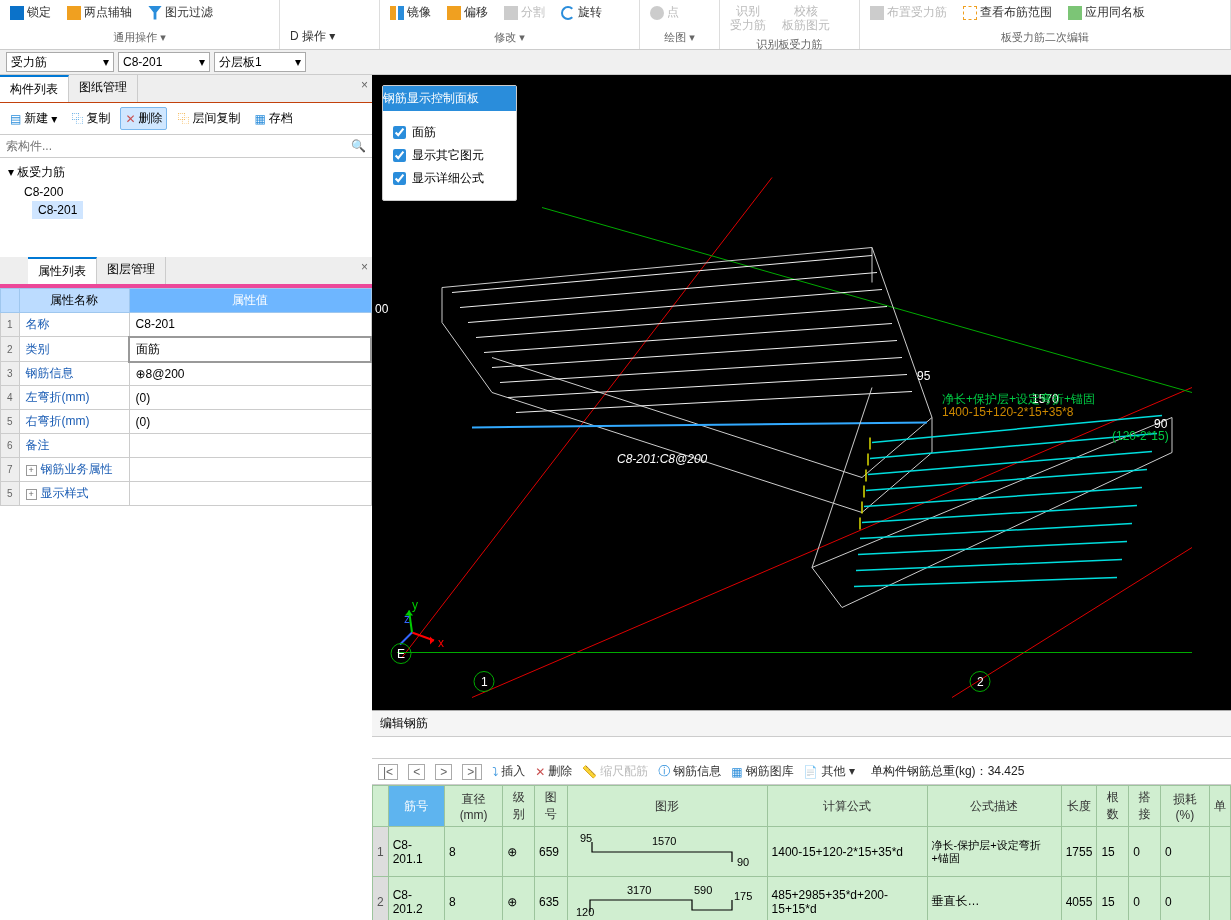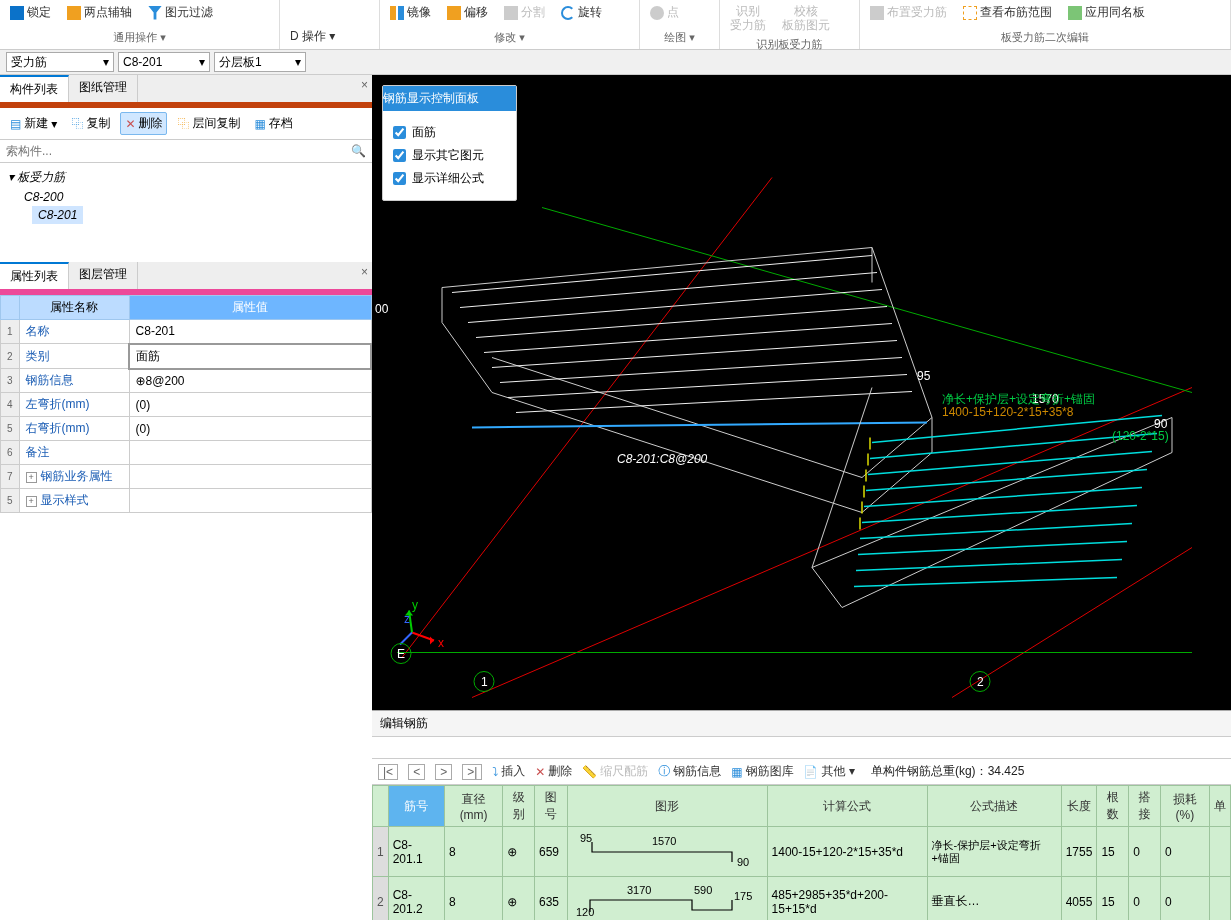--- a/index.html
+++ b/index.html
@@ -14,40 +14,40 @@
 .rbtn .ico { width: 14px; height: 14px; display: inline-block; }
 .ribbon-group-label { text-align: center; color: #666; font-size: 11px; padding: 2px 0; }
 
 
 .dropdown-row { height: 25px; background: #f0f0f0; border-bottom: 1px solid #ccc; display: flex; align-items: center; gap: 4px; padding: 0 6px; }
 .dd { height: 20px; border: 1px solid #aaa; background: #fff; padding: 0 4px; display: flex; align-items: center; justify-content: space-between; cursor: pointer; }
 
 
 .main { flex: 1; display: flex; min-height: 0; }
 .left-col { width: 372px; display: flex; flex-direction: column; background: #fff; }
-.panel-tabs { display: flex; background: #eee; border-bottom: 6px solid #c2410c; position: relative; }
+.panel-tabs { display: flex; background: #eee; border-bottom: 1px solid #c2410c; position: relative; }
 .panel-tab { padding: 4px 10px; border-right: 1px solid #ccc; cursor: pointer; }
 .panel-tab.active { background: #fff; border-top: 2px solid #0078d4; }
 .close-x { position: absolute; right: 4px; top: 3px; color: #666; cursor: pointer; }
 
 .toolbar { display: flex; gap: 6px; padding: 4px 6px; border-bottom: 1px solid #ccc; }
 .tbtn { display: flex; align-items: center; gap: 3px; cursor: pointer; padding: 2px 4px; }
 .tbtn.active { background: #d0e7ff; border: 1px solid #7ab8ee; border-radius: 2px; }
 
 .search-row { display: flex; padding: 4px 6px; border-bottom: 1px solid #ccc; }
 .search-row input { flex: 1; border: none; outline: none; color: #0369a1; }
 .search-ico { color: #888; cursor: pointer; }
 
 .tree { padding: 4px 0; flex: 0 0 auto; }
-.tree-item { padding: 2px 0 2px 18px; cursor: pointer; font-style: italic; }
+.tree-item { padding: 2px 0 2px 18px; cursor: pointer; }
 .tree-item.l1 { padding-left: 8px; }
 .tree-item.sel { background: #cfe5ff; display: inline-block; padding: 2px 6px; margin-left: 32px; }
 
 
-.prop-tabs { display: flex; background: #eee; border-bottom: 6px solid #ec4899; margin-top: 4px; position: relative; }
+.prop-tabs { display: flex; background: #eee; border-bottom: 4px solid #ec4899; margin-top: 4px; position: relative; padding-left: 28px; }
 .prop-tab { padding: 4px 10px; border-right: 1px solid #ccc; cursor: pointer; }
 .prop-tab.active { background: #fff; border-top: 2px solid #0078d4; }
 
 .prop-table { width: 100%; border-collapse: collapse; }
 .prop-table th { background: #bcdcff; border: 1px solid #9fc7ee; padding: 3px 6px; font-weight: normal; }
 .prop-table th.val { background: #6eb6ff; color: #fff; }
 .prop-table td { border: 1px solid #ccc; padding: 3px 6px; }
 .prop-table td.name { color: #1b5db4; width: 110px; }
 .prop-table td.val { background: #fff; }
 .prop-row.cat td.val { border: 2px solid #999; }

